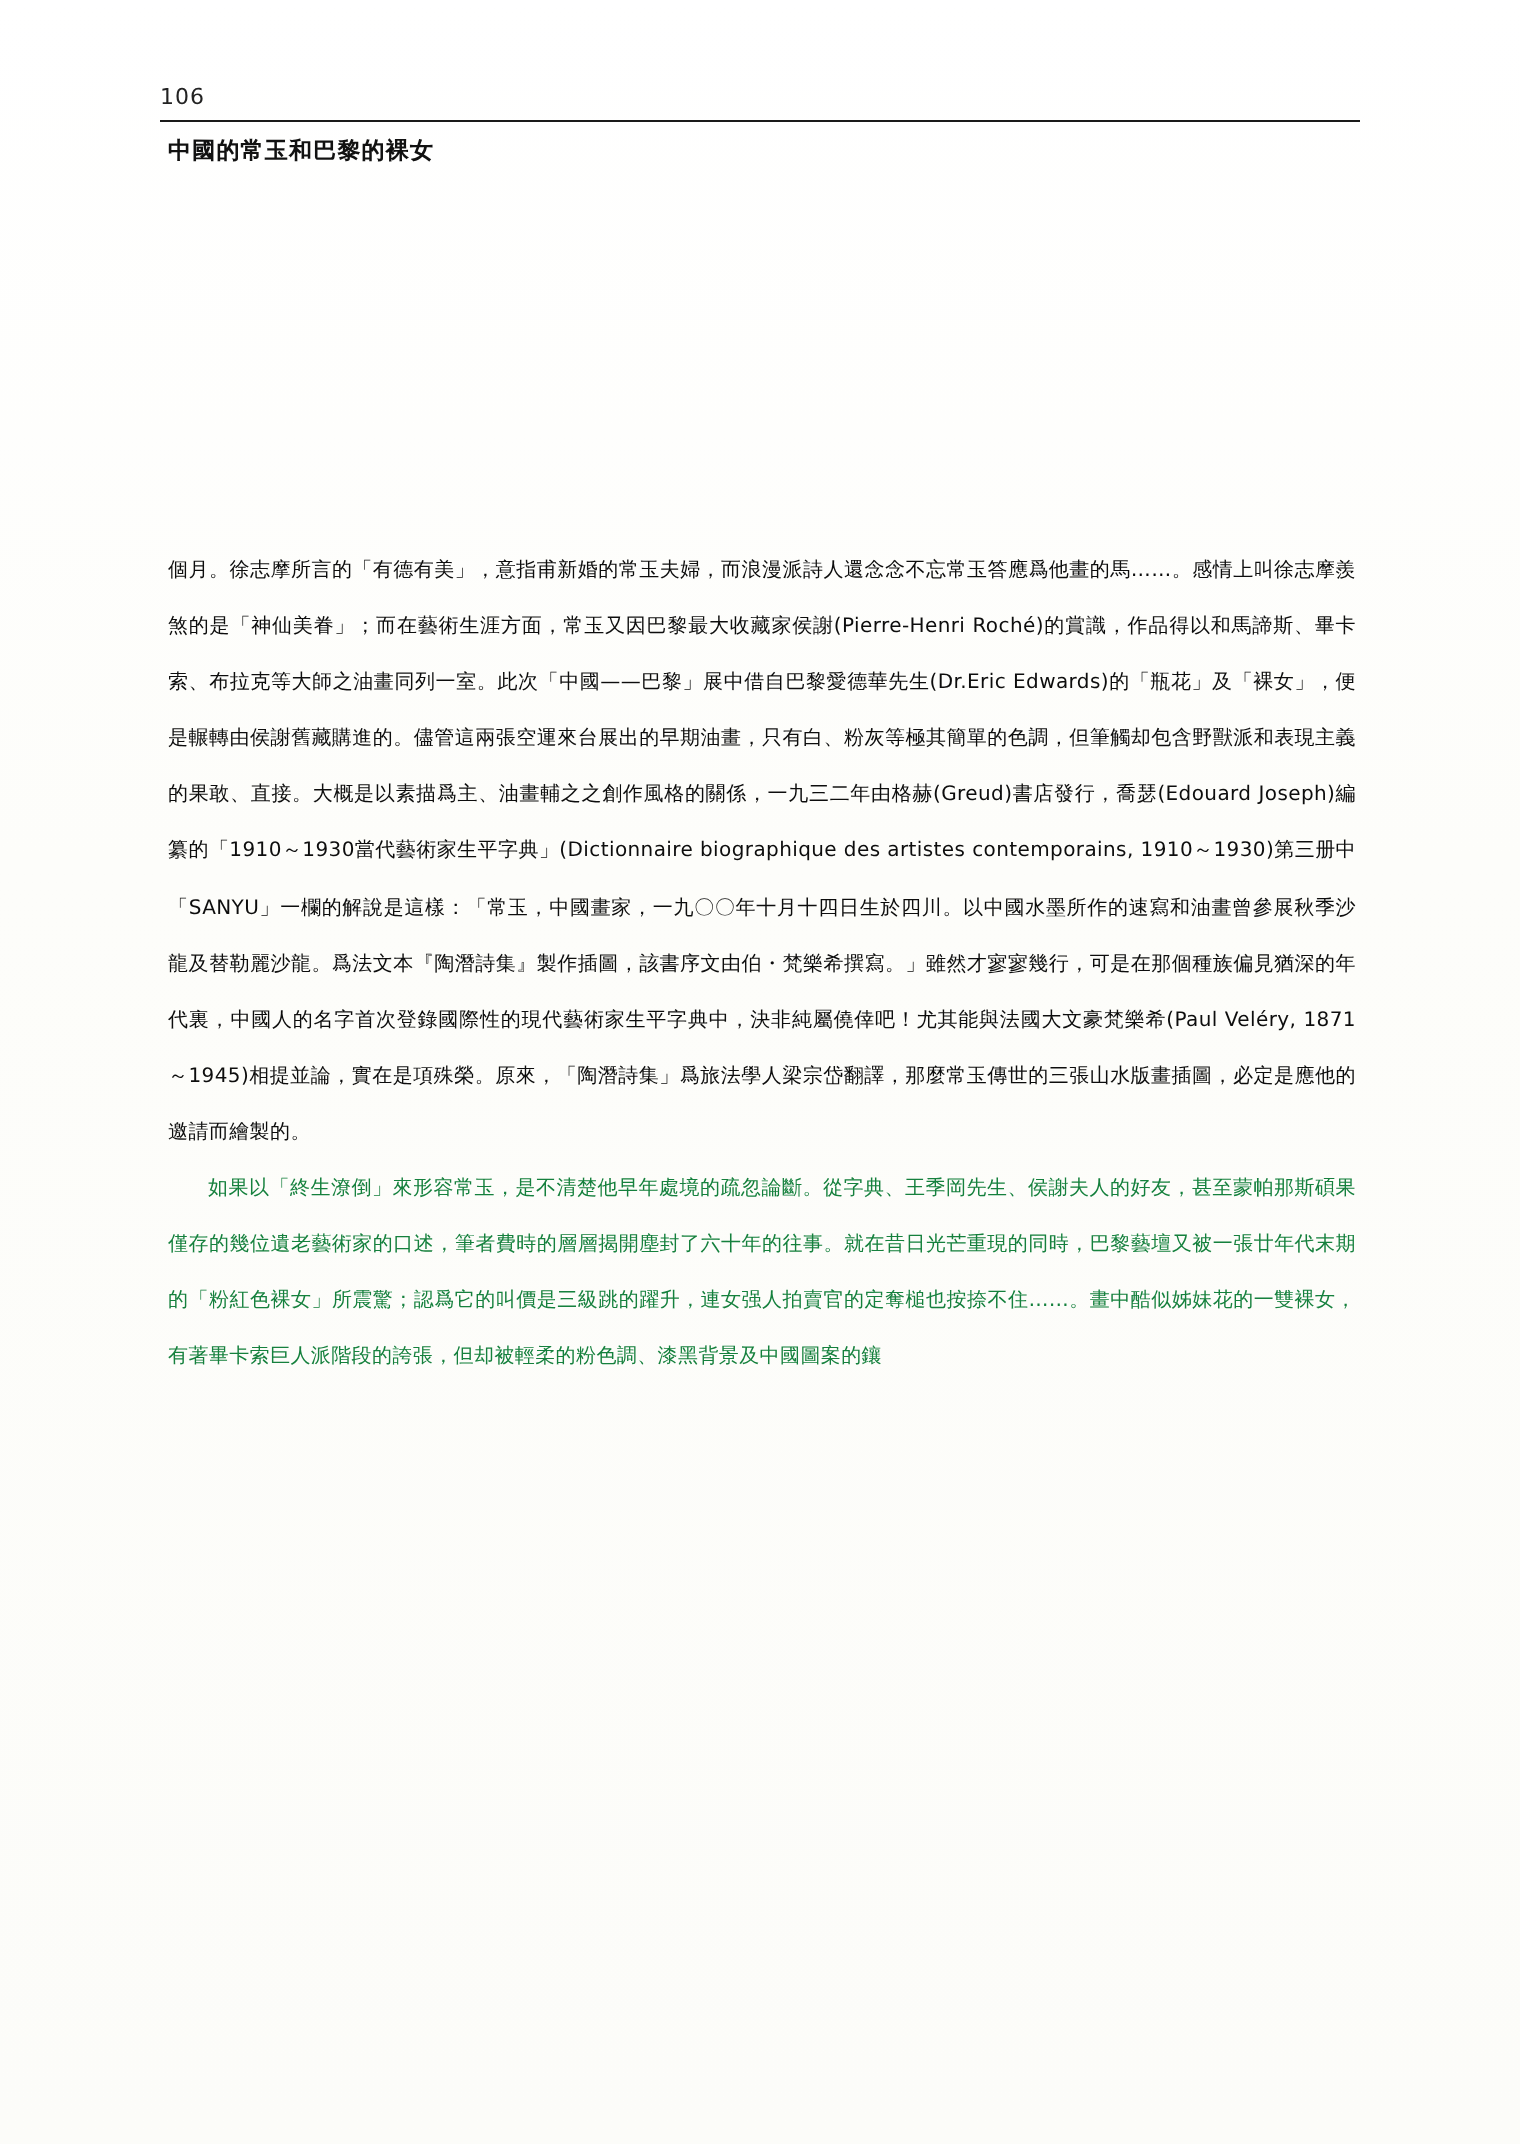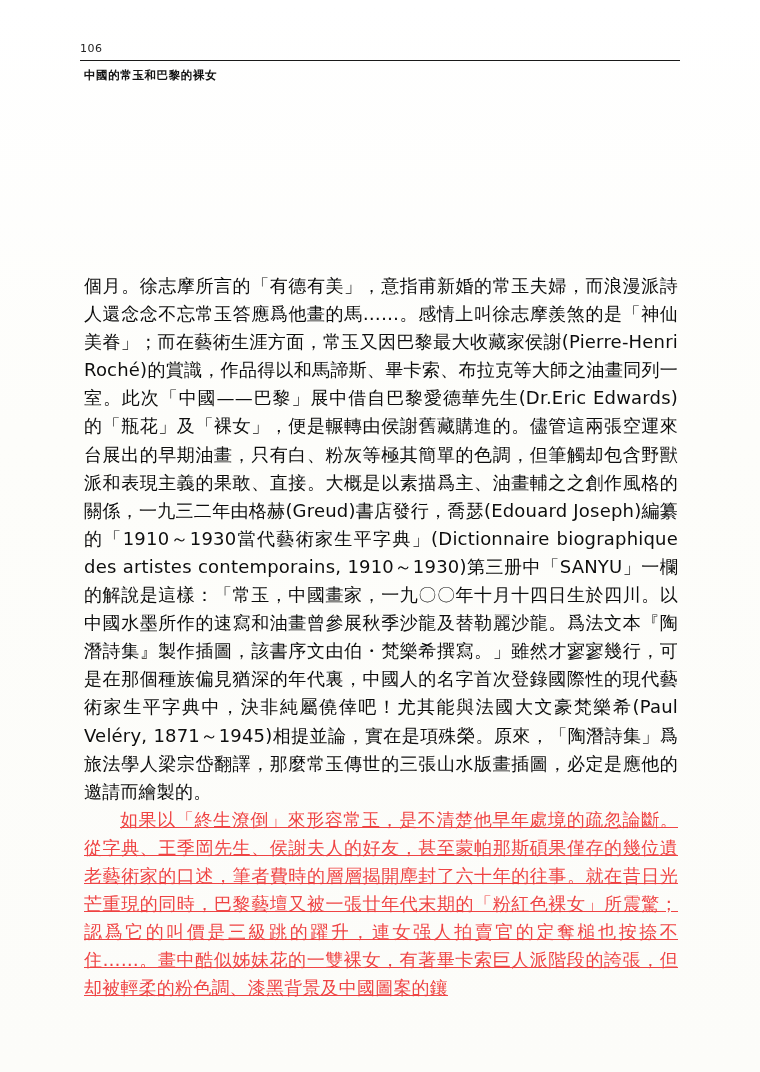--- a/index.html
+++ b/index.html
@@ -59,38 +59,37 @@
     font-family: Liberation Sans, sans-serif;
   }
   .body-text {
     position: absolute;
     left: 84px;
     top: 272px;
     width: 594px;
     color: #0d0d0d;
   }
   .para {
-    font-size: 18px;
+    font-size: 10px;
     line-height: 28.1px;
     text-align: justify;
     text-justify: inter-character;
     letter-spacing: 0.2px;
     margin: 0;
     font-family: "DejaVu Sans", sans-serif;
   }
   .para + .para {
     margin-top: 0px;
   }
   .para.indent {
     text-indent: 2em;
   }
   
   .para.faded {
-    color: #ef4444;
-    text-decoration: underline;
+    color: #15803d;
   }
 </style>
 </head>
 <body>
 
 <div class="page">
   <div class="content">
 
     <div class="folio">106</div>
 

